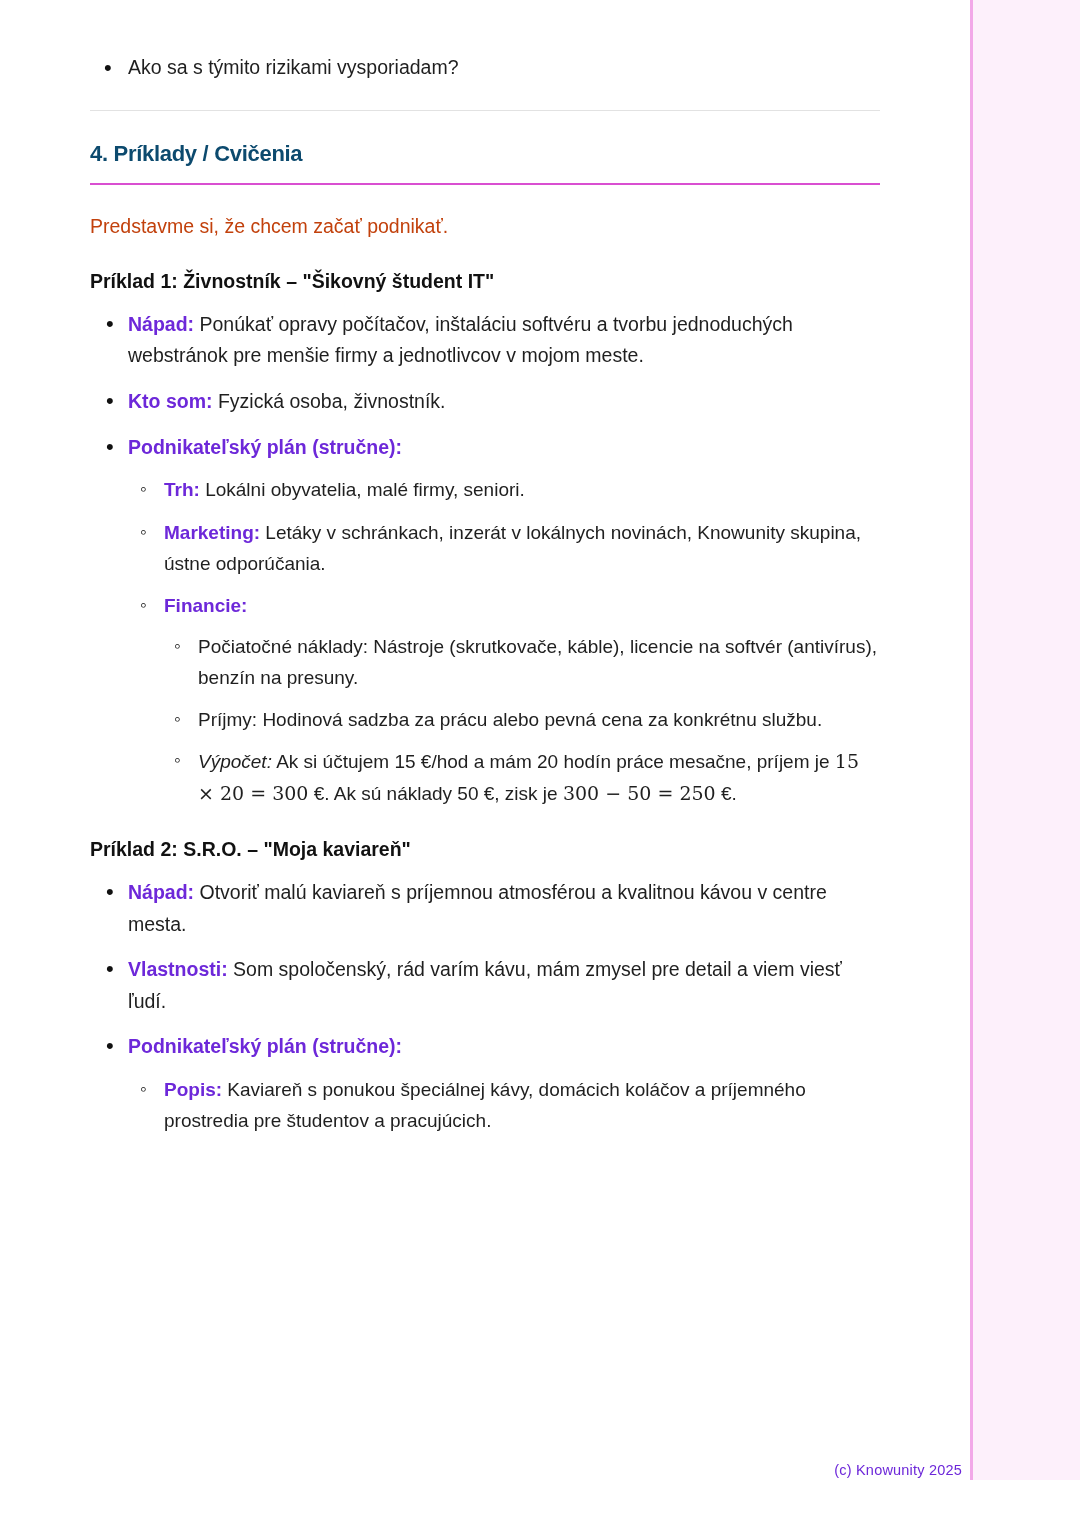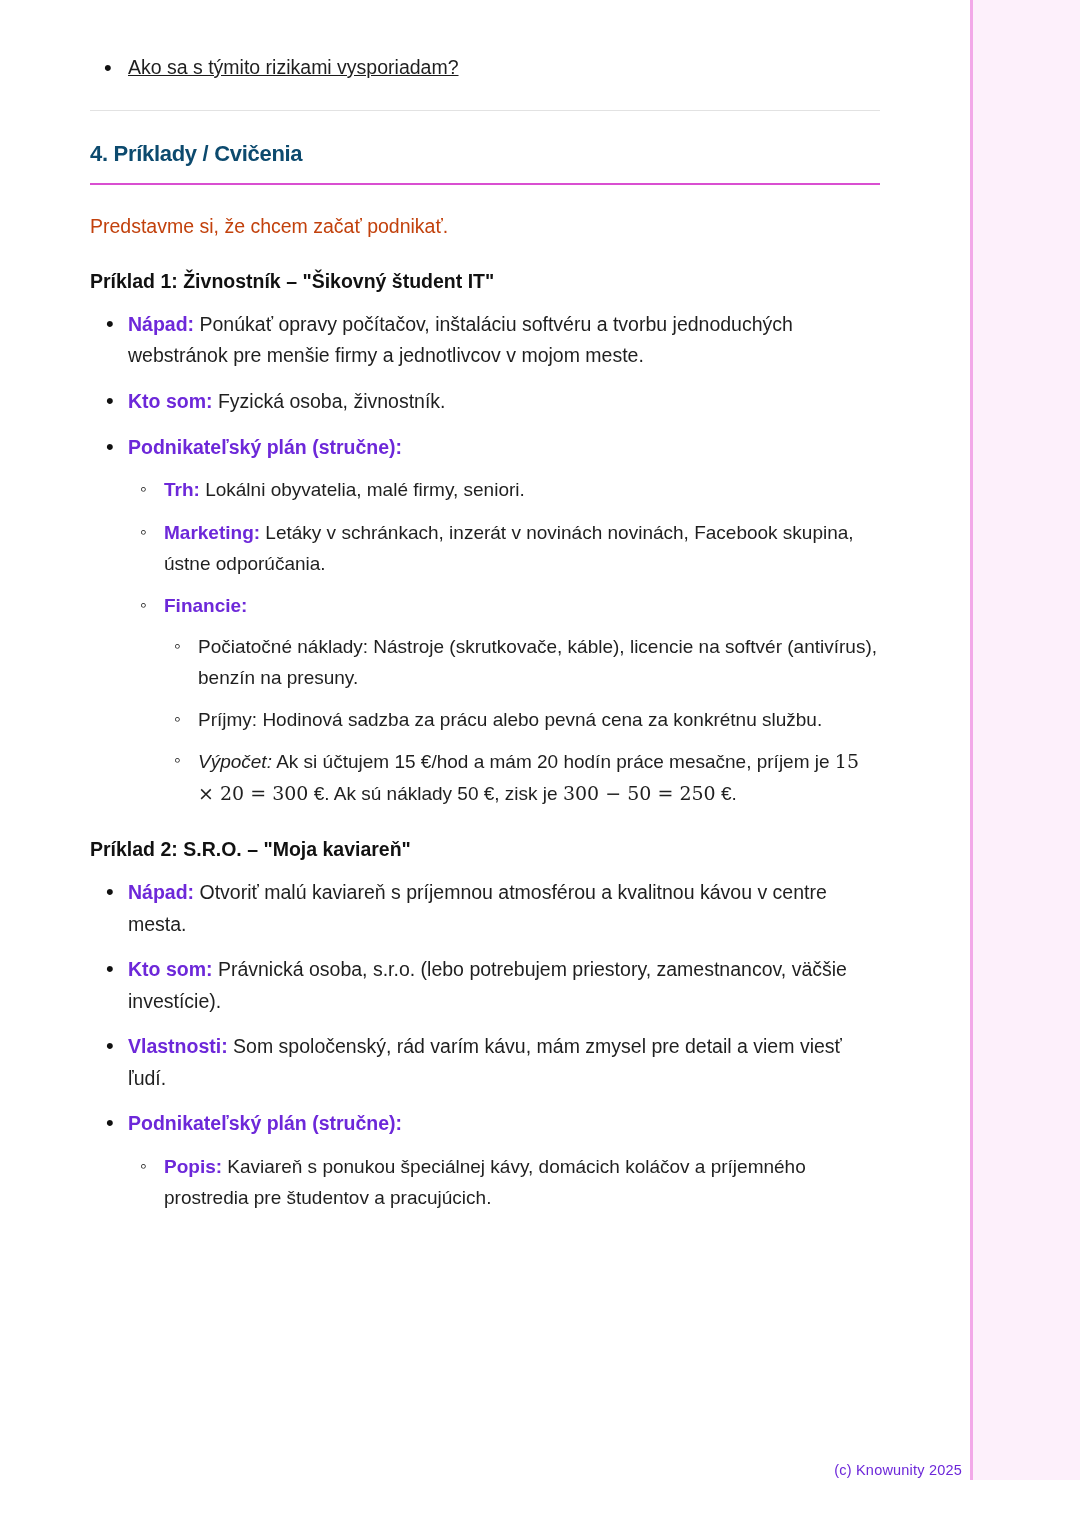--- a/index.html
+++ b/index.html
@@ -32,21 +32,20 @@
     position: absolute;
     left: 0;
     top: 0;
     width: 970px;
     height: 1528px;
     padding: 40px 90px 0 90px;
   }
 
   .top-bullet-block {
     margin-top: 12px;
-    text-decoration: underline;
   }
 
   ul.lvl1 {
     list-style: none;
     margin: 0;
     padding: 0;
   }
   ul.lvl1 > li {
     position: relative;
     padding-left: 38px;
@@ -205,21 +204,21 @@
     <li>
       <span class="b">Kto som:</span><span> Fyzická osoba, živnostník.</span>
     </li>
     <li>
       <span class="b">Podnikateľský plán (stručne):</span>
       <ul class="sub">
         <li>
           <span class="b">Trh:</span><span> Lokálni obyvatelia, malé firmy, seniori.</span>
         </li>
         <li>
-          <span class="b">Marketing:</span><span> Letáky v schránkach, inzerát v novinách novinách, Facebook skupina, ústne odporúčania.</span>
+          <span class="b">Marketing:</span><span> Letáky v schránkach, inzerát v lokálnych novinách, Knowunity skupina, ústne odporúčania.</span>
         </li>
         <li>
           <span class="b">Financie:</span>
           <ul class="sub2">
             <li>Počiatočné náklady: Nástroje (skrutkovače, káble), licencie na softvér (antivírus), benzín na presuny.</li>
             <li>Príjmy: Hodinová sadzba za prácu alebo pevná cena za konkrétnu službu.</li>
             <li>
               <span class="i">Výpočet:</span><span> Ak si účtujem 15 €/hod a mám 20 hodín práce mesačne, príjem je </span><span class="math">15 × 20 = 300</span><span> €. Ak sú náklady 50 €, zisk je </span><span class="math">300 − 50 = 250</span><span> €.</span>
             </li>
           </ul>
@@ -228,23 +227,20 @@
     </li>
   </ul>
 
   <p class="subhead">Príklad 2: S.R.O. – "Moja kaviareň"</p>
 
   <ul class="bul">
     <li>
       <span class="b">Nápad:</span><span> Otvoriť malú kaviareň s príjemnou atmosférou a kvalitnou kávou v centre mesta.</span>
     </li>
     <li>
-      <span class="b">Kto som:</span><span> Právnická osoba, s.r.o. (lebo potrebujem priestory, zamestnancov, väčšie investície).</span>
-    </li>
-    <li>
       <span class="b">Vlastnosti:</span><span> Som spoločenský, rád varím kávu, mám zmysel pre detail a viem viesť ľudí.</span>
     </li>
     <li>
       <span class="b">Podnikateľský plán (stručne):</span>
       <ul class="sub">
         <li>
           <span class="b">Popis:</span><span> Kaviareň s ponukou špeciálnej kávy, domácich koláčov a príjemného prostredia pre študentov a pracujúcich.</span>
         </li>
       </ul>
     </li>

